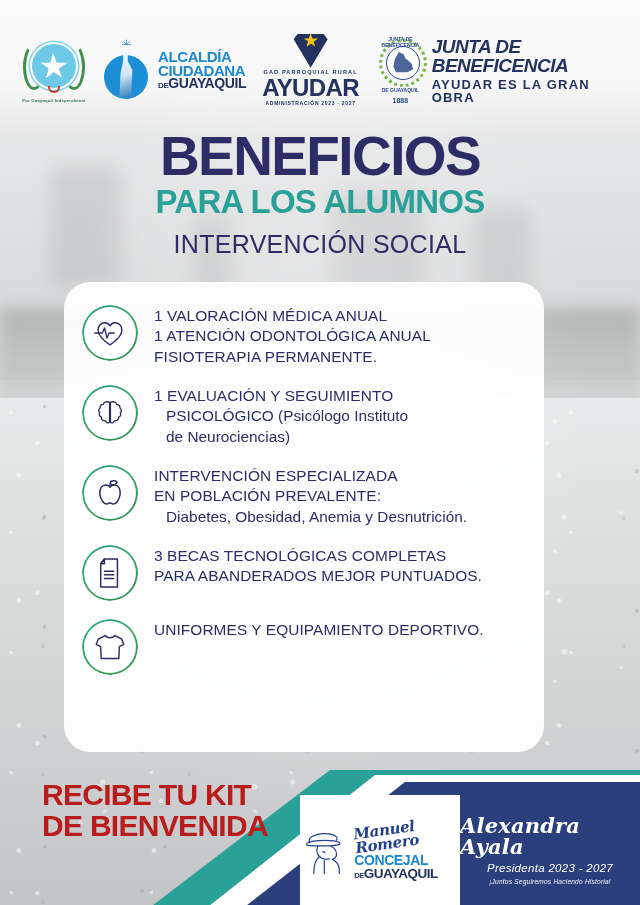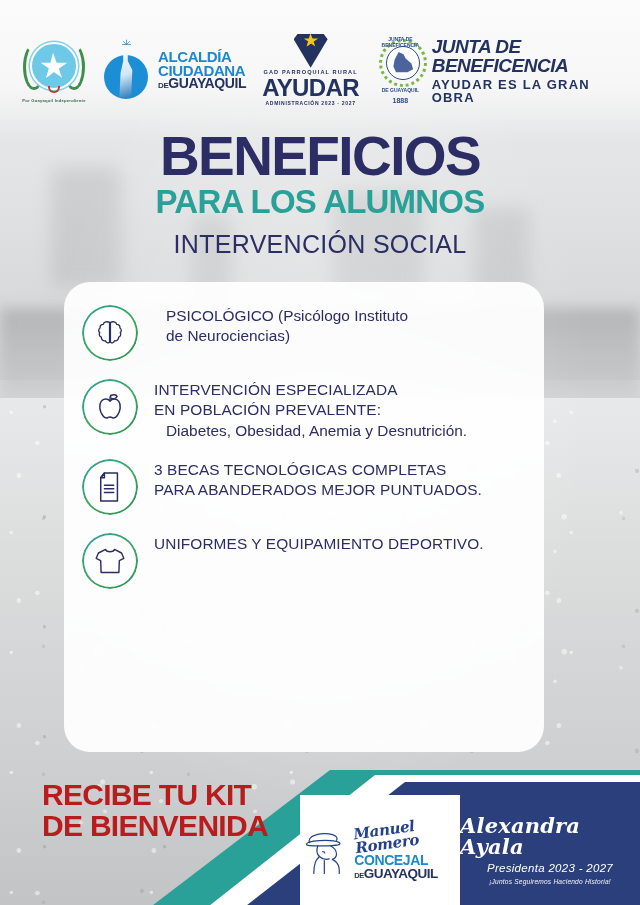--- a/index.html
+++ b/index.html
@@ -322,30 +322,44 @@
 
 <div class="titles">
   <div class="t-main">BENEFICIOS</div>
   <div class="t-sub">PARA LOS ALUMNOS</div>
   <div class="t-third">INTERVENCIÓN SOCIAL</div>
 </div>
 
 <div class="card">
   <div class="items">
 
+    <div class="item">
+      <div class="ic">
+        <svg width="34" height="30" viewBox="0 0 40 34" fill="none" stroke="#2b2d64" stroke-width="1.6" stroke-linecap="round" stroke-linejoin="round">
+          <path d="M20 31 C20 31 6 22.5 6 13.5 C6 8.5 9.5 5 14 5 C17 5 19 6.8 20 8.6 C21 6.8 23 5 26 5 C30.5 5 34 8.5 34 13.5 C34 22.5 20 31 20 31 Z"></path>
+          <path d="M2 17 H11 L13.6 11 L16.5 23 L19 17 H25"></path>
+        </svg>
+      </div>
+      <div class="txt">
+        <div class="ln">1 VALORACIÓN MÉDICA ANUAL</div>
+        <div class="ln">1 ATENCIÓN ODONTOLÓGICA ANUAL</div>
+        <div class="ln">FISIOTERAPIA PERMANENTE.</div>
+      </div>
+    </div>
 
     <div class="item">
       <div class="ic">
         <svg width="30" height="30" viewBox="0 0 34 34" fill="none" stroke="#2b2d64" stroke-width="1.5" stroke-linecap="round" stroke-linejoin="round">
           <path d="M16.5 5 C13.5 3.4 10 4.6 9.4 7.2 C6.8 7.2 5.2 9.2 5.8 11.3 C3.8 12.4 3.6 15.3 5.4 16.6 C4.2 18.4 5 21 7.2 21.6 C7 24.2 9.2 26.4 11.8 25.8 C12.8 28.2 15.4 29 16.5 27.4 Z"></path>
           <path d="M17.5 5 C20.5 3.4 24 4.6 24.6 7.2 C27.2 7.2 28.8 9.2 28.2 11.3 C30.2 12.4 30.4 15.3 28.6 16.6 C29.8 18.4 29 21 26.8 21.6 C27 24.2 24.8 26.4 22.2 25.8 C21.2 28.2 18.6 29 17.5 27.4 Z"></path>
           <path d="M17 5.4 V27.6"></path>
         </svg>
       </div>
       <div class="txt">
+        <div class="ln">1 EVALUACIÓN Y SEGUIMIENTO</div>
         <div class="ln mixed">PSICOLÓGICO (Psicólogo Instituto</div>
         <div class="ln mixed">de Neurociencias)</div>
       </div>
     </div>
 
     <div class="item">
       <div class="ic">
         <svg width="30" height="32" viewBox="0 0 32 34" fill="none" stroke="#2b2d64" stroke-width="1.6" stroke-linecap="round" stroke-linejoin="round">
           <path d="M16 10.5 C13.6 7.6 9 7.6 6.6 11 C4 14.6 4.8 21.4 8.2 26 C10 28.4 12 29.4 13.6 28.4 C15 27.5 17 27.5 18.4 28.4 C20 29.4 22 28.4 23.8 26 C27.2 21.4 28 14.6 25.4 11 C23 7.6 18.4 7.6 16 10.5 Z"></path>
           <path d="M16 10.5 C15.6 8 15.8 6 17 4.4"></path>

